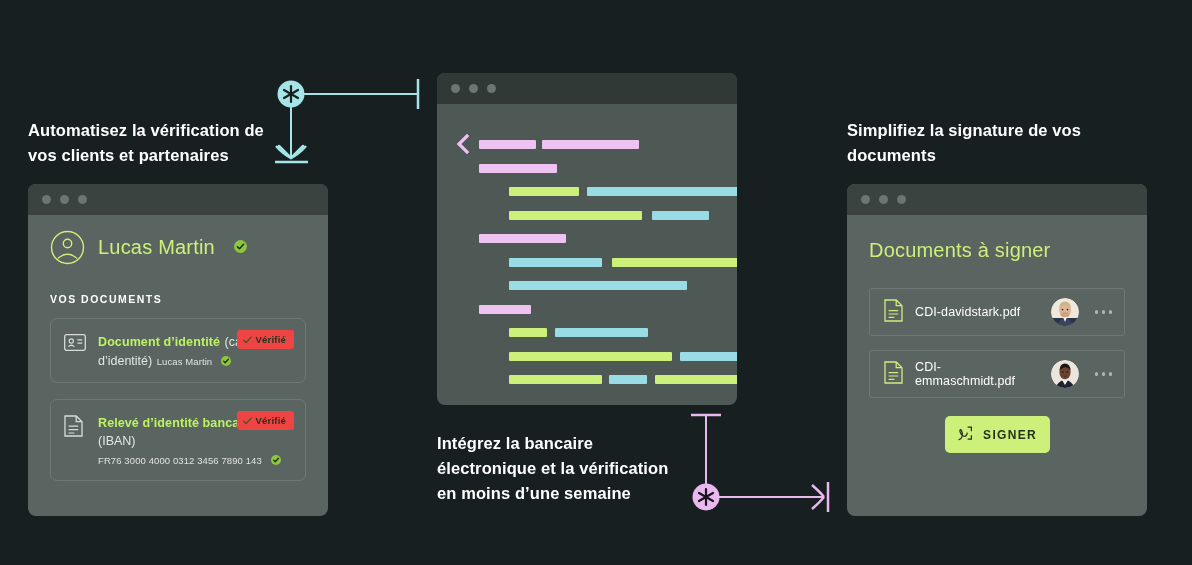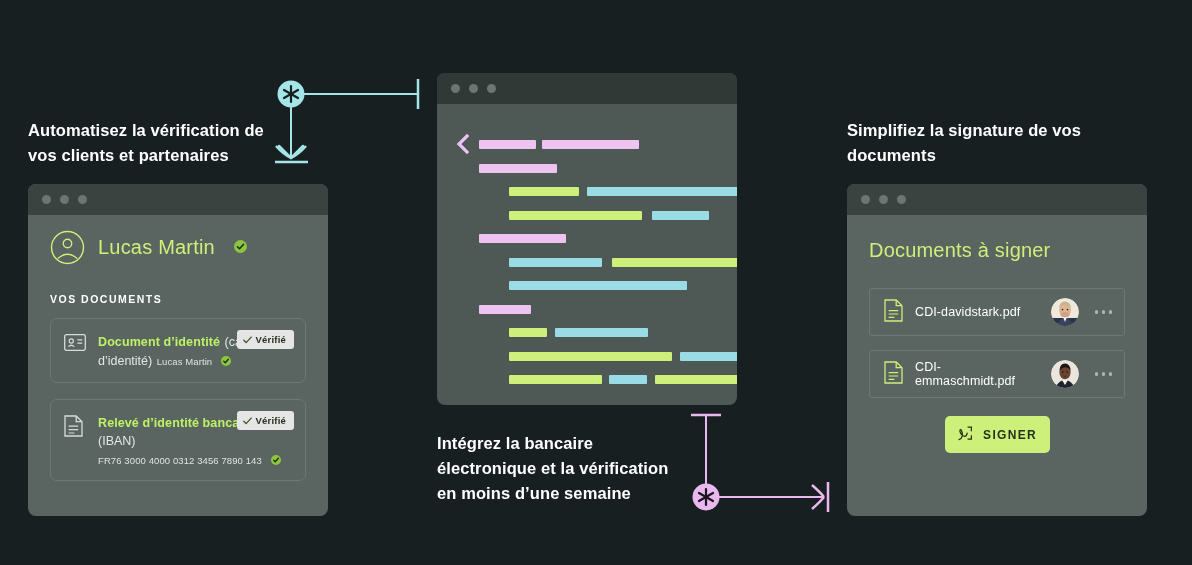--- a/index.html
+++ b/index.html
@@ -120,21 +120,21 @@
     color: #dfe4e2;
     font-size: 9.5px;
     margin-top: 7px;
     letter-spacing: 0.1px;
     white-space: nowrap;
   }
   .badge {
     position: absolute;
     right: 11px;
     top: 11px;
-    background: #e5e5e5;
+    background: #ef4444;
     color: #26301c;
     font-size: 9.5px;
     font-weight: bold;
     border-radius: 3px;
     padding: 4px 8px 4px 6px;
     display: flex;
     align-items: center;
     gap: 4px;
     letter-spacing: 0.2px;
   }

